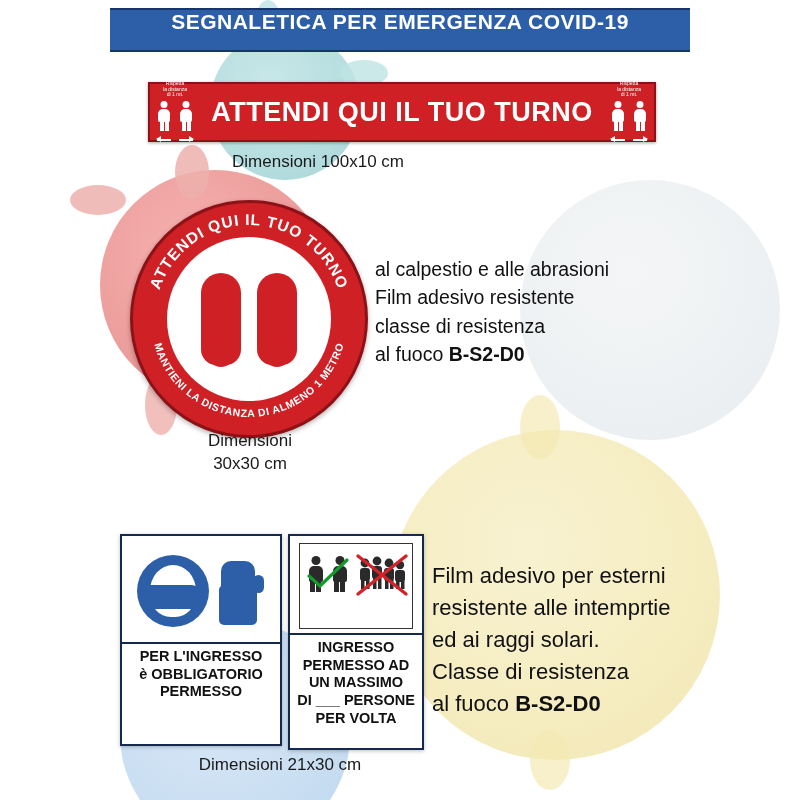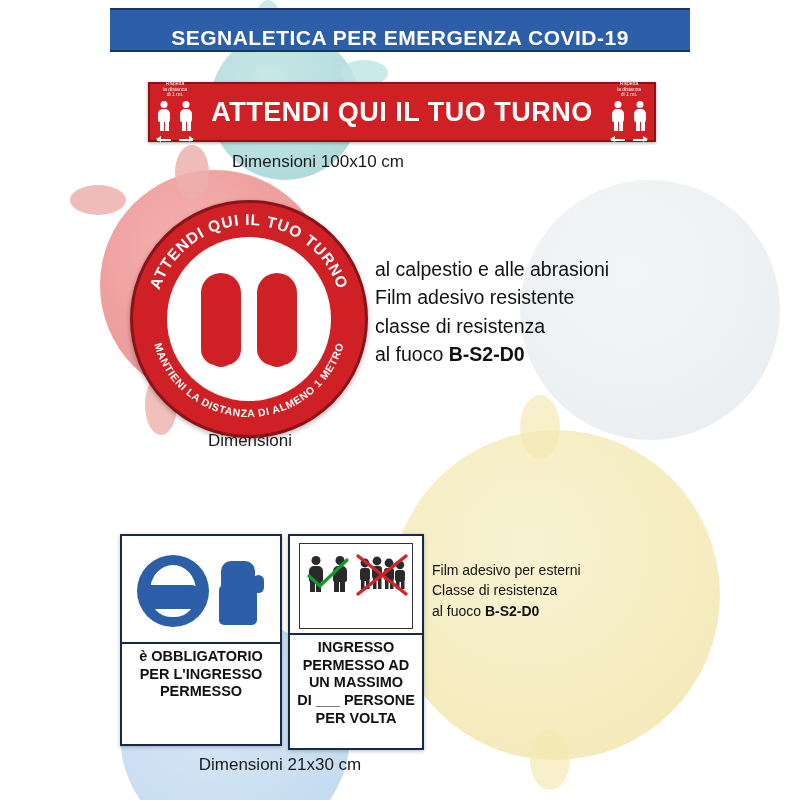--- a/index.html
+++ b/index.html
@@ -13,21 +13,21 @@
   
   .bg{position:absolute;inset:0;overflow:hidden;z-index:0;}
   .virus{position:absolute;border-radius:50%;}
   .spike{position:absolute;border-radius:50%;}
 
   
   .header{
     position:absolute;top:8px;left:110px;width:580px;height:40px;
     background:#2c5fa8;
     border-top:2px solid #17356b;border-bottom:2px solid #17356b;
-    display:flex;align-items:flex-end;justify-content:center;
+    display:flex;align-items:flex-start;justify-content:center;
     z-index:5;
   }
   .header-title{
     color:#ffffff;font-weight:bold;font-size:21px;letter-spacing:.5px;
     white-space:nowrap;
   }
 
   
   .strip{
     position:absolute;top:82px;left:148px;width:504px;height:56px;
@@ -88,21 +88,21 @@
   }
   .circ-text{position:absolute;top:0;left:0;width:232px;height:232px;}
   .circ-text text{fill:#ffffff;font-family:"Liberation Sans",sans-serif;font-weight:bold;}
 
   .cap-circle{top:430px;left:100px;width:300px;line-height:1.35;}
 
   
   .txt1{position:absolute;top:255px;left:375px;width:400px;z-index:5;
         font-size:19.5px;line-height:1.45;color:#111;}
   .txt2{position:absolute;top:560px;left:432px;width:360px;z-index:5;
-        font-size:14px;line-height:1.45;color:#111;}
+        font-size:22px;line-height:1.45;color:#111;}
   .txt1 b,.txt2 b{font-weight:bold;}
 
   
   .sign{
     position:absolute;background:#fff;border:2px solid #15294d;z-index:5;
     box-shadow:0 1px 4px rgba(0,0,0,.25);
   }
   .sign-mask{top:534px;left:120px;width:158px;height:208px;}
   .sign-max{top:534px;left:288px;width:132px;height:212px;}
 
@@ -240,51 +240,54 @@
       </text>
       <text font-size="10.5" letter-spacing="0.6">
         <textPath href="#arcBot" startOffset="50%" text-anchor="middle">MANTIENI LA DISTANZA DI ALMENO 1 METRO</textPath>
       </text>
     </svg>
   </div>
 </div>
 
 <div class="cap cap-circle">
   <div>Dimensioni</div>
+  <div>30x30 cm</div>
 </div>
 
 <div class="txt1">
   <div>al calpestio e alle abrasioni</div>
   <div>Film adesivo resistente</div>
   <div>classe di resistenza</div>
   <div><span>al fuoco </span><b>B-S2-D0</b></div>
 </div>
 
 <div class="txt2">
   <div>Film adesivo per esterni</div>
+  <div>resistente alle intemprtie</div>
+  <div>ed ai raggi solari.</div>
   <div>Classe di resistenza</div>
   <div><span>al fuoco </span><b>B-S2-D0</b></div>
 </div>
 
 <div class="sign sign-mask">
   <div class="mask-pic">
     <div class="mask-circle">
       <div class="mask-head"></div>
       <div class="mask-band"></div>
     </div>
     <div class="glove">
       <div class="glove-b"></div>
         <div class="glove-f"></div>
         <div class="glove-th"></div>
     </div>
   </div>
   <div class="sign-divider"></div>
   <div class="sign-text">
+    <div>PER L'INGRESSO</div>
     <div>è OBBLIGATORIO</div>
-    <div>PER L'INGRESSO</div>
     <div>PERMESSO</div>
   </div>
 </div>
 
 <div class="sign sign-max">
   <div class="max-pic">
     <div class="ok-group">
       <div class="pfig">
           <div class="h"></div>
           <div class="b"></div>

